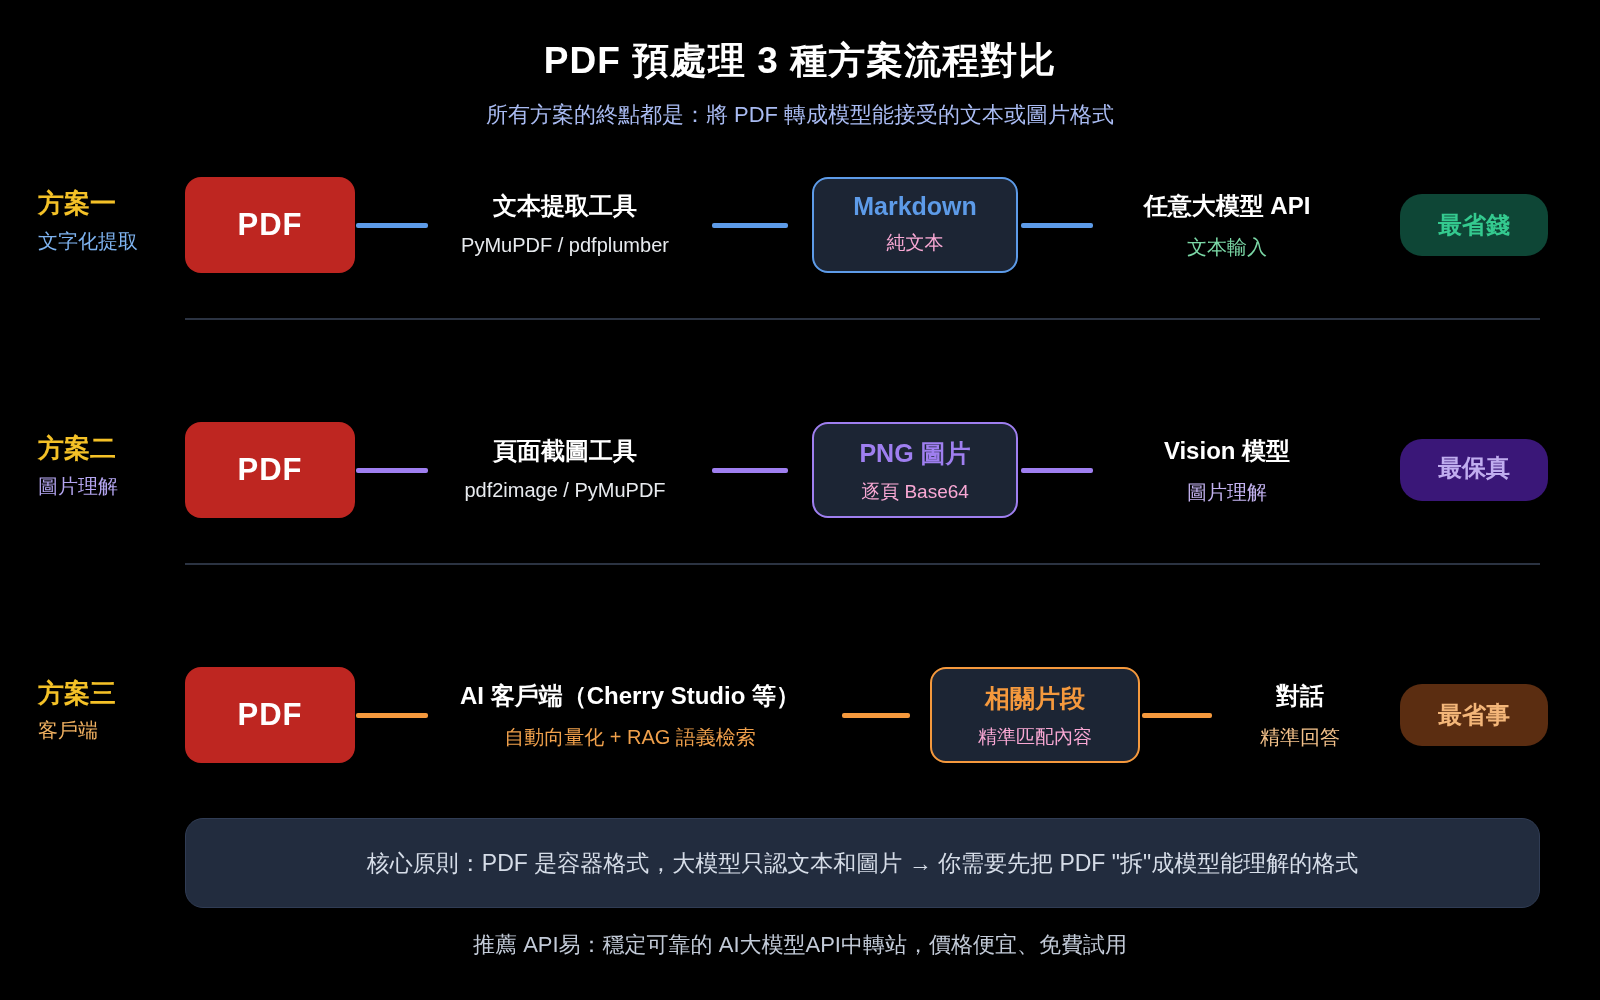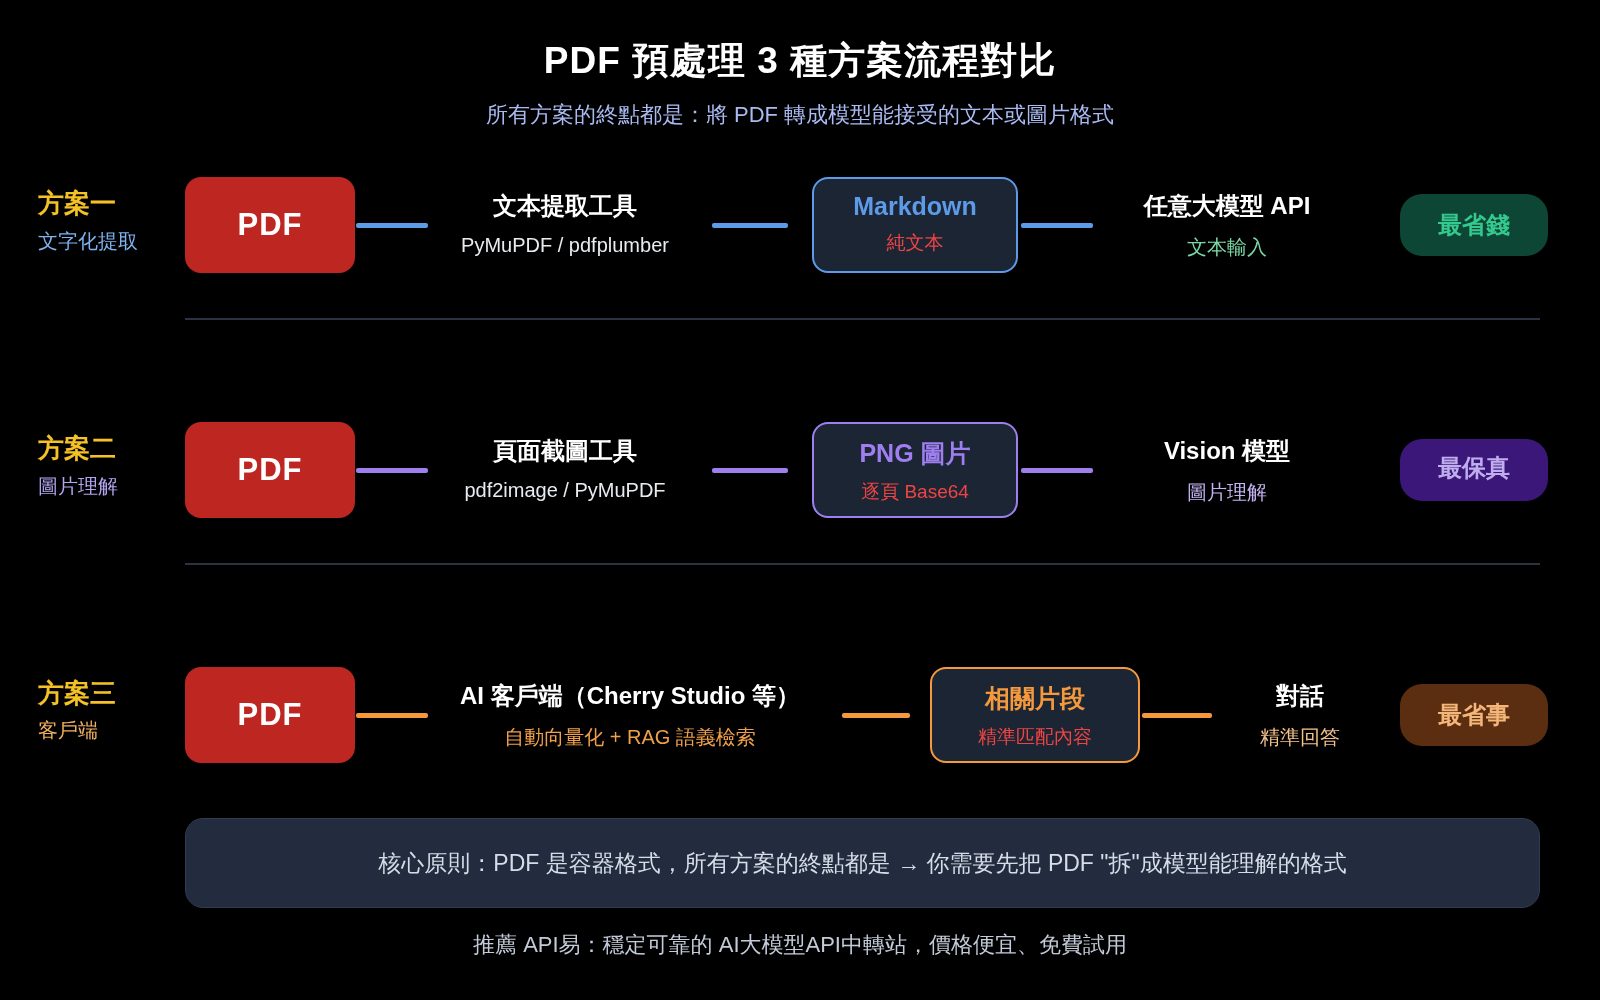--- a/index.html
+++ b/index.html
@@ -24,21 +24,21 @@
   .conn2{left:712px;width:76px;}
   .conn3{left:1021px;width:72px;}
   .step{top:13px;text-align:center;}
   .step1{left:420px;width:290px;}
   .step2{left:1090px;width:274px;}
   .step-title{font-size:24px;font-weight:700;color:#fff;white-space:nowrap;}
   .step-sub{font-size:20px;margin-top:12px;white-space:nowrap;}
   .mid-box{left:812px;top:0;width:206px;height:96px;box-sizing:border-box;
     background:#1C2534;border:2.5px solid;border-radius:16px;text-align:center;padding-top:13px;}
   .mid-title{font-size:25px;font-weight:700;white-space:nowrap;}
-  .mid-sub{font-size:19px;color:#ef4444;margin-top:9px;white-space:nowrap;}
+  .mid-sub{font-size:19px;color:#f9a8d4;margin-top:9px;white-space:nowrap;}
   .badge{left:1400px;top:17px;width:148px;height:62px;border-radius:22px;
     text-align:center;line-height:62px;font-size:24px;font-weight:700;}
   
   .row-3 .step1{left:445px;width:370px;}
   .row-3 .conn2{left:842px;width:68px;}
   .row-3 .mid-box{left:930px;width:210px;}
   .row-3 .conn3{left:1142px;width:70px;}
   .row-3 .step2{left:1230px;width:140px;}
   
   .divider{left:185px;width:1355px;height:2px;background:#2B3342;}
@@ -124,14 +124,14 @@
     <div class="mid-sub">精準匹配內容</div>
   </div>
   <div class="abs conn conn3" style="background: rgb(245, 153, 61);"></div>
   <div class="abs step step2">
     <div class="step-title">對話</div>
     <div class="step-sub" style="color: rgb(243, 193, 138);">精準回答</div>
   </div>
   <div class="abs badge" style="background: rgb(91, 45, 17); color: rgb(244, 182, 121);">最省事</div>
 </div>
 
-<div class="abs panel">核心原則：PDF 是容器格式，所有方案的終點都是 → 你需要先把 PDF "拆"成模型能理解的格式</div>
+<div class="abs panel">核心原則：PDF 是容器格式，大模型只認文本和圖片 → 你需要先把 PDF "拆"成模型能理解的格式</div>
 <div class="abs footer">推薦 API易：穩定可靠的 AI大模型API中轉站，價格便宜、免費試用</div>
 
 </body></html>

